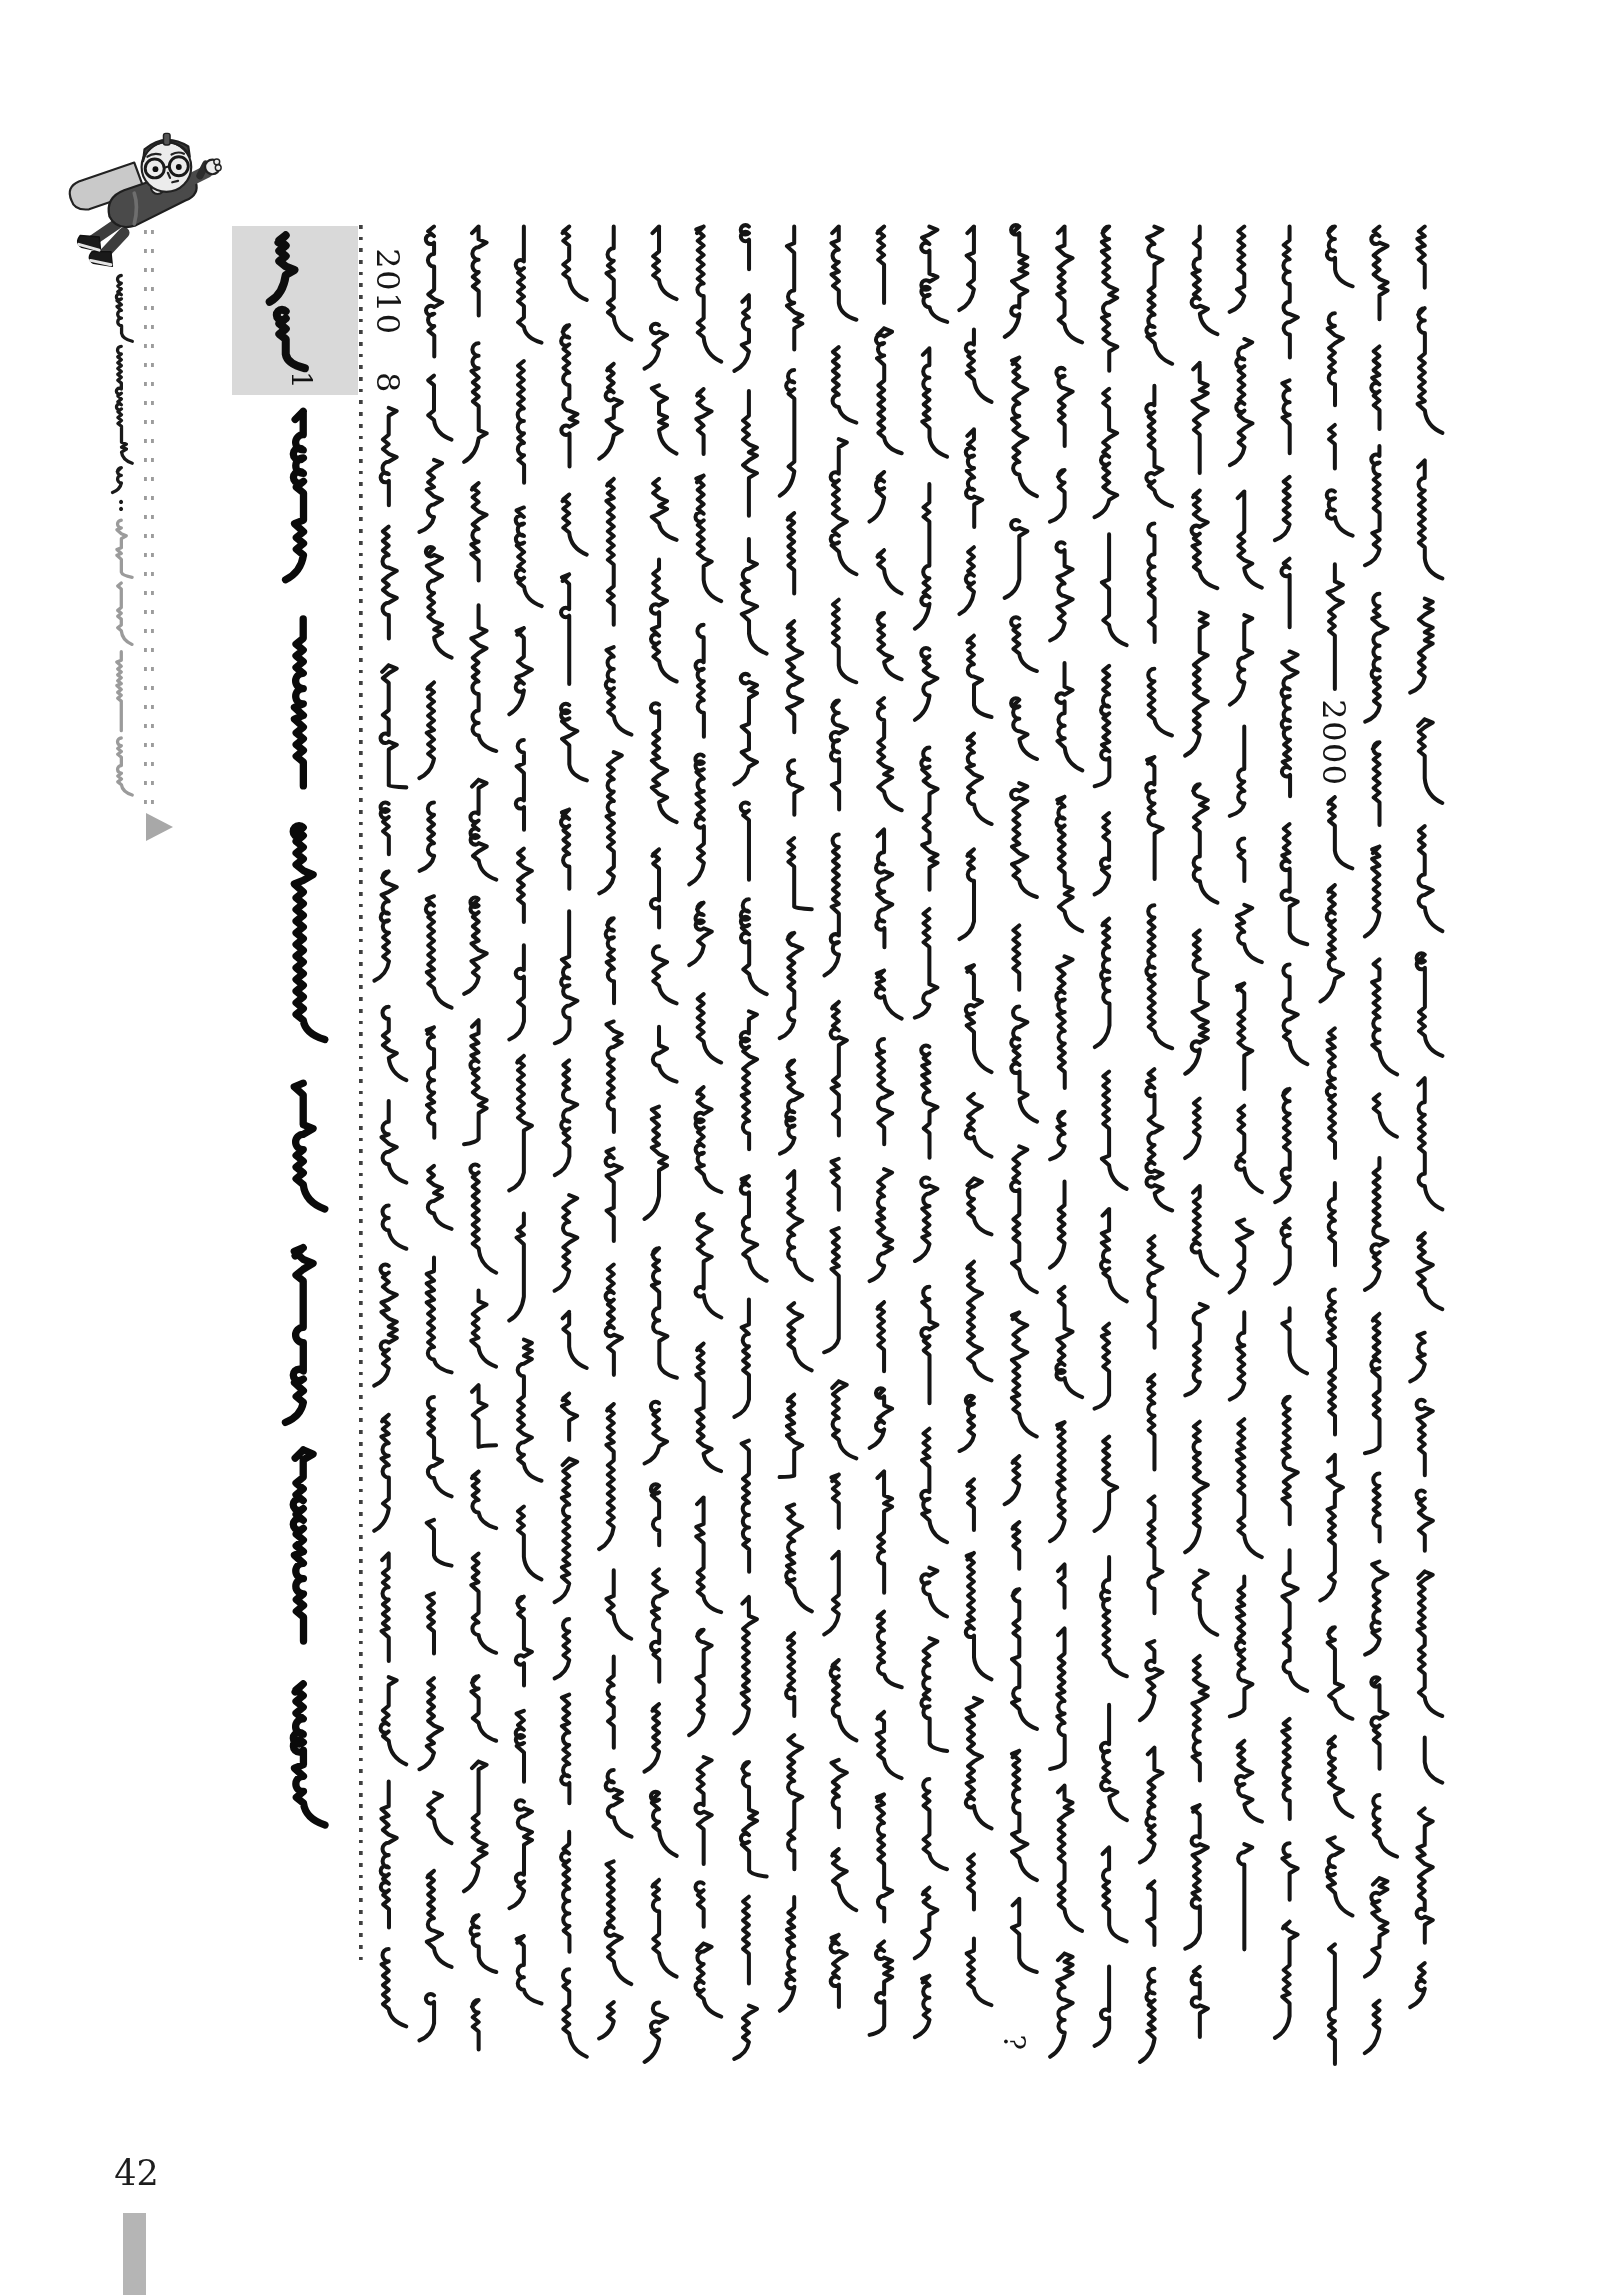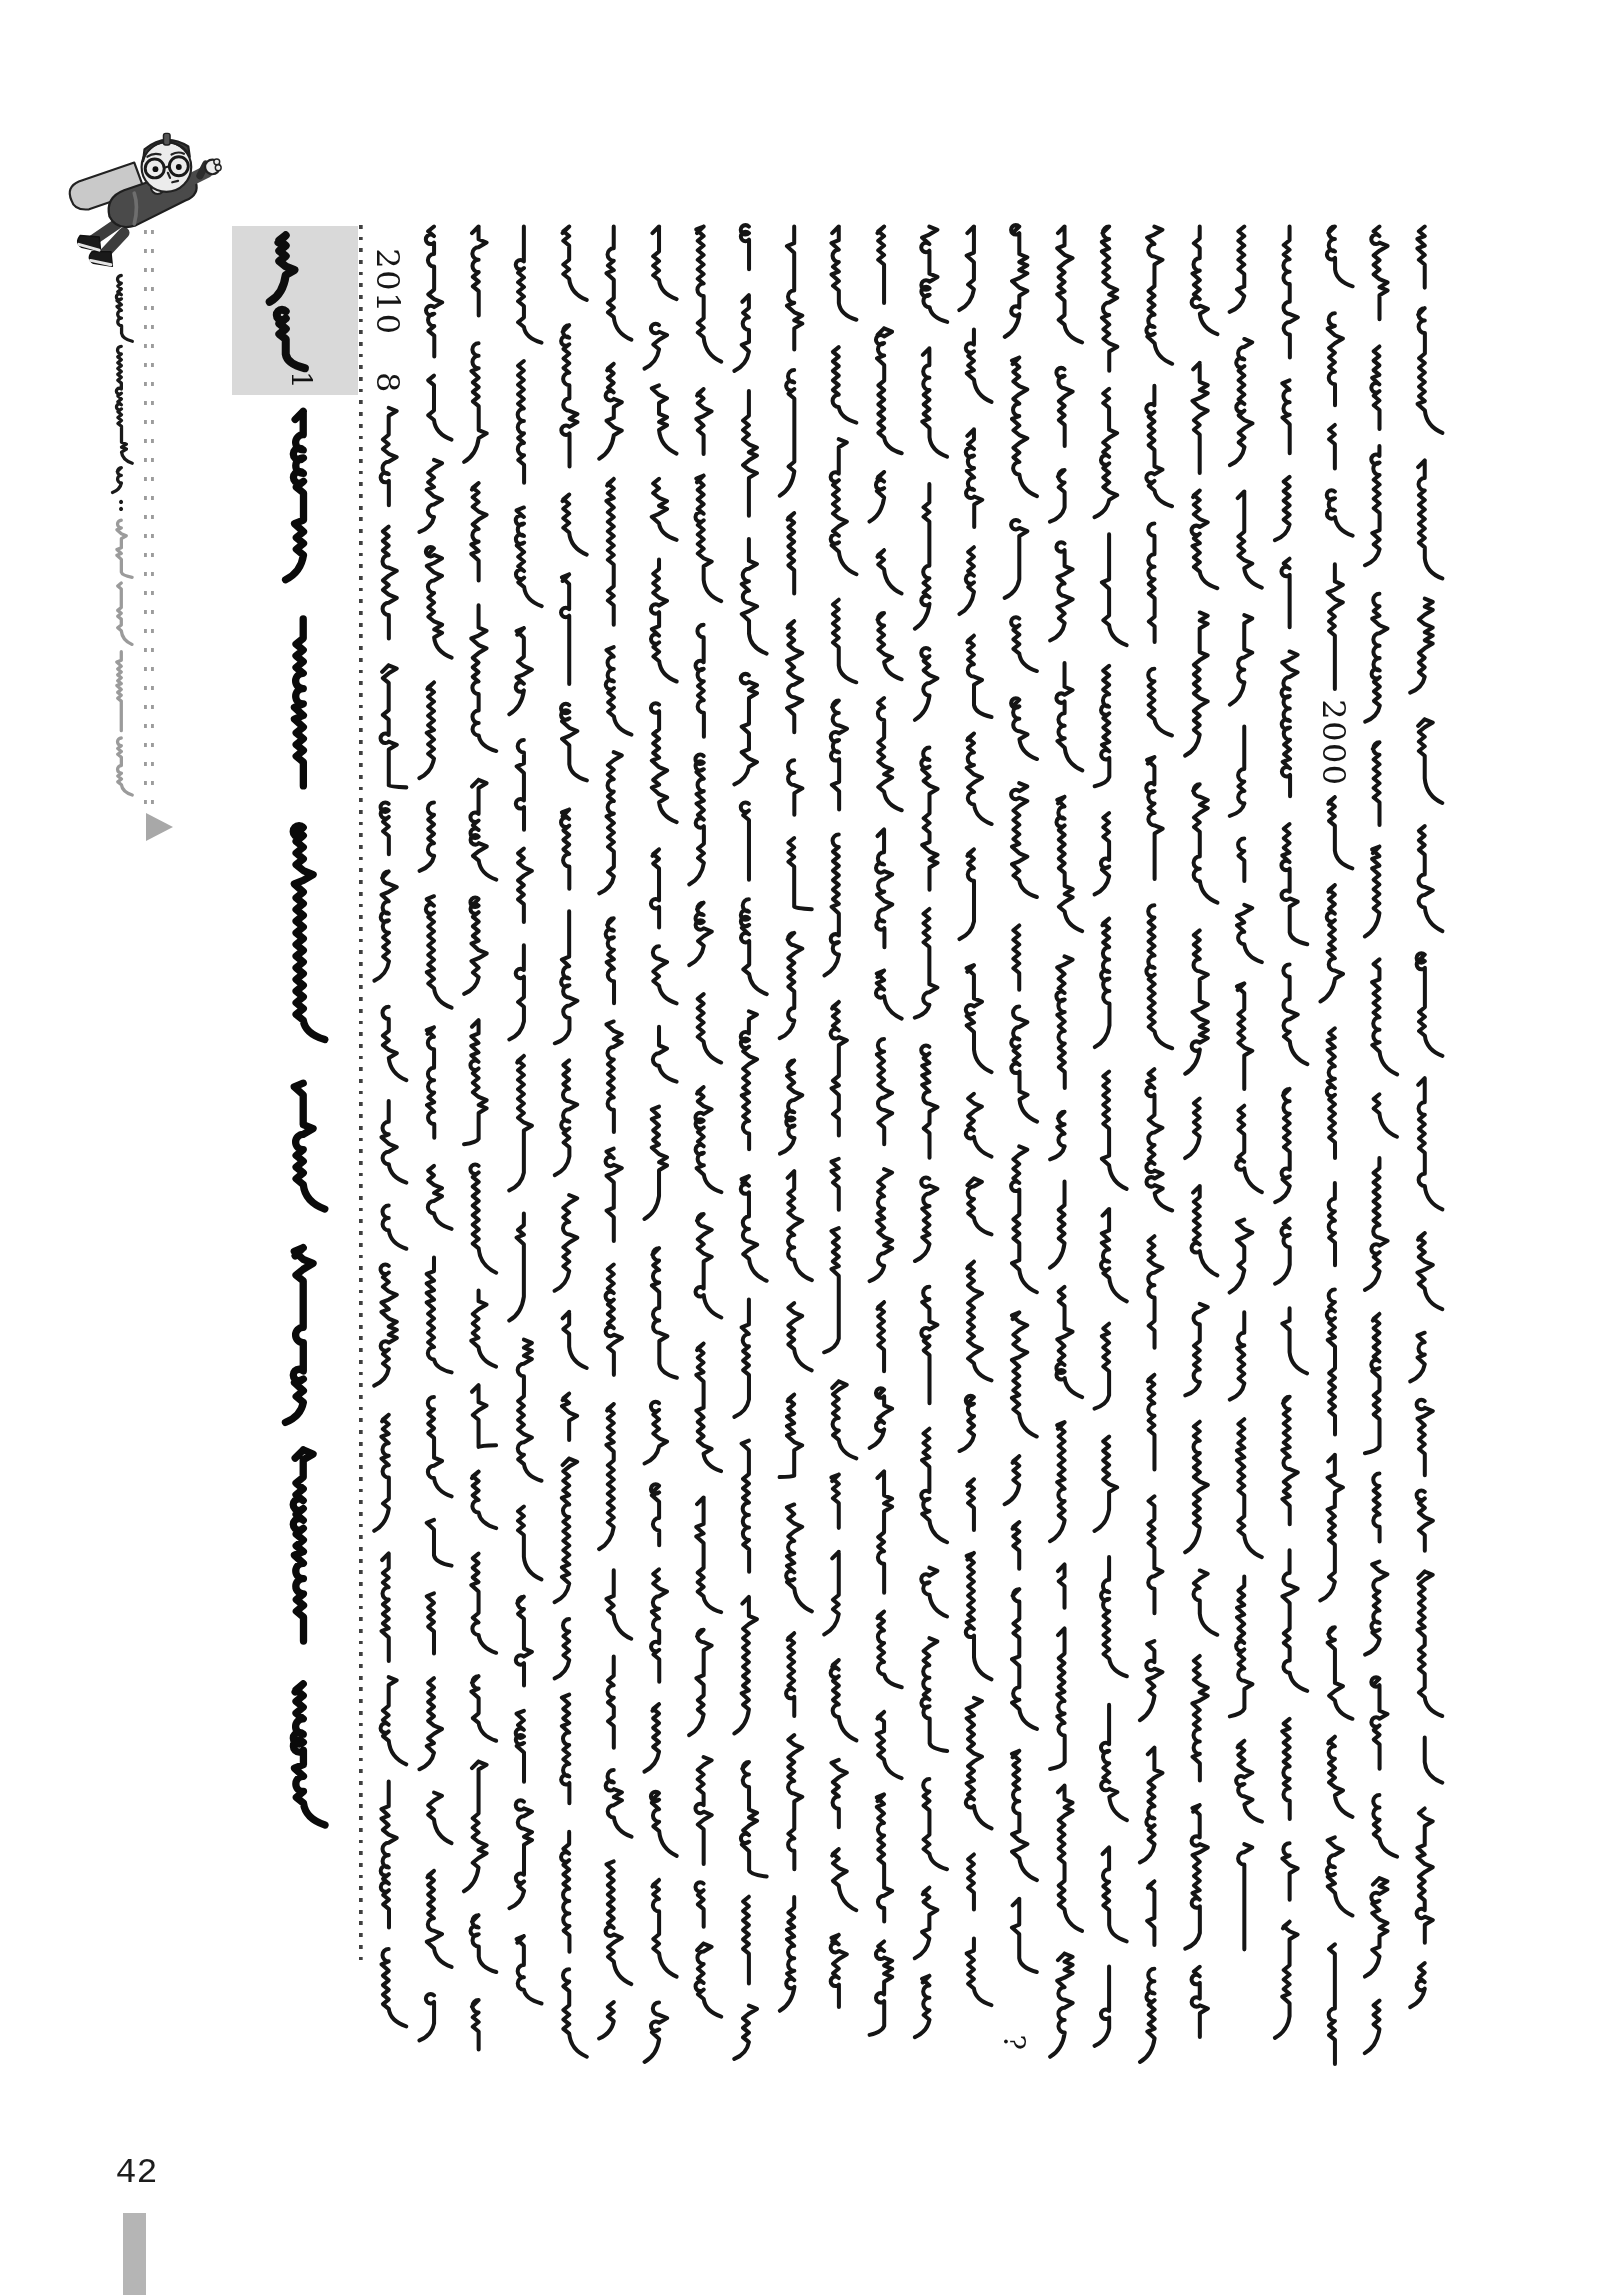--- a/index.html
+++ b/index.html
@@ -11,21 +11,21 @@
                      repeating-linear-gradient(to bottom,#9c9c9c 0 3.7px,transparent 3.7px 19px);
     background-size:2.9px 100%,2.9px 100%;background-position:0 0,6.6px 0;background-repeat:no-repeat;}
   .margin-triangle{position:absolute;left:146px;top:813px;width:0;height:0;
     border-top:14px solid transparent;border-bottom:14px solid transparent;
     border-left:27px solid #a8a8a8;}
   .header-dotted{position:absolute;left:359px;top:225px;width:3.7px;height:1738px;
     background-image:repeating-linear-gradient(to bottom,#3f3f3f 0 3.7px,transparent 3.7px 11.7px);
     background-size:3.7px 100%;background-repeat:no-repeat;}
   .bottom-bar{position:absolute;left:123px;top:2213px;width:22.7px;height:83px;background:#b5b5b5;}
   .page-number{position:absolute;left:110px;top:2153px;width:53px;text-align:center;
-    font-size:35px;color:#1d1d1d;font-family:Liberation Mono, monospace;}
+    font-size:35px;color:#1d1d1d;}
   .tok{position:absolute;transform:translate(-50%,-50%) rotate(90deg);color:#161616;
     font-size:32px;letter-spacing:1.5px;white-space:nowrap;}
   .tok.q{font-size:29px;}
   .title-number{position:absolute;transform:translate(-50%,-50%) rotate(90deg);
     font-size:28px;color:#111;}
   .margin-colon{position:absolute;transform:translate(-50%,-50%);font-size:22px;
     font-weight:bold;color:#1a1a1a;}
   #script-canvas{position:absolute;left:0;top:0;}
   svg path{fill:none;stroke-linecap:round;stroke-linejoin:round;}
 </style>

